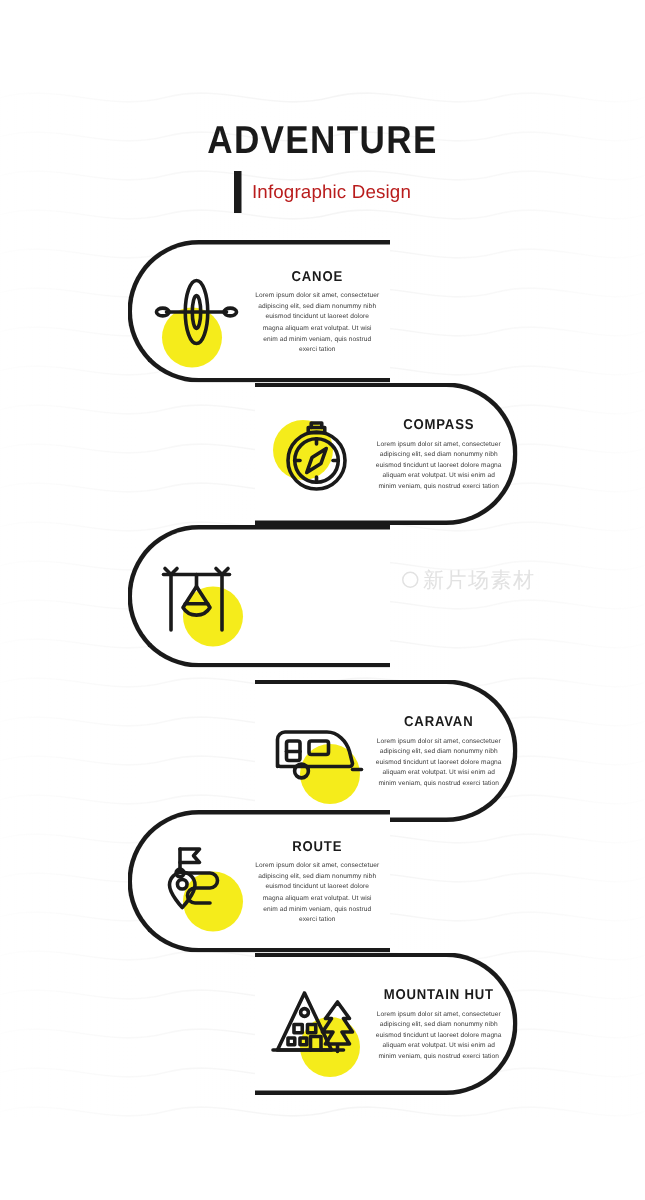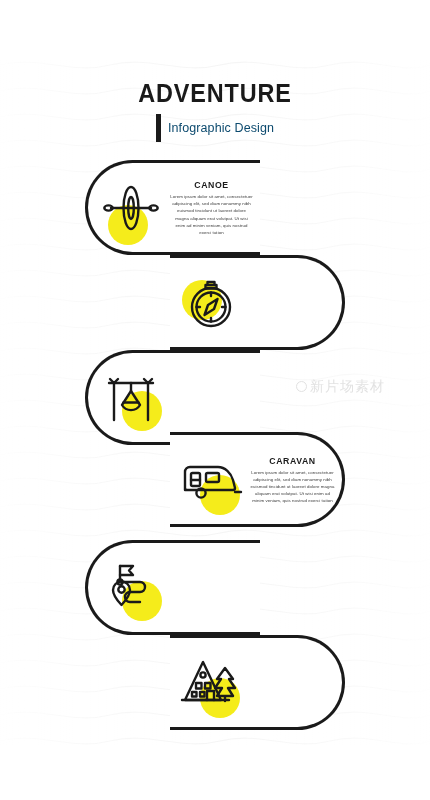--- a/index.html
+++ b/index.html
@@ -14,21 +14,21 @@
   #bg-texture{
     position:absolute;inset:0;
     z-index:0;
     opacity:.5;
     pointer-events:none;
   }
 
   
   #watermark{
     position:absolute;
-    left:296px;top:378px;
+    left:268px;top:378px;
     font-size:14px;
     color:#e2e2e2;
     letter-spacing:1px;
     z-index:1;
     white-space:nowrap;
     font-family:"DejaVu Sans", sans-serif;
     pointer-events:none;
   }
   #watermark .wm-circle{
     display:inline-block;width:11px;height:11px;
@@ -59,21 +59,21 @@
     margin-top:7px;
     gap:7px;
   }
   #subtitle-bar{
     width:5px;height:28px;background:#1a1a1a;flex:none;
   }
   #subtitle-lines{
     text-align:left;
     font-size:12.5px;
     line-height:1.22;
-    color:#0c4a6e;
+    color:#b91c1c;
     letter-spacing:.1px;
   }
 
   
   #chain{
     position:absolute;
     left:0;top:0;
     width:430px;height:800px;
     z-index:2;
   }
@@ -212,20 +212,24 @@
           <circle cx="30" cy="34" r="14.5"></circle>
           <path d="M24.5 12 h11 v3.5 h-11 z"></path>
           <path d="M26.5 12 v-3 h7 v3"></path>
           <path d="M36.5 26 L27 32 L23.5 42 L33 36 Z"></path>
           <line x1="30" y1="19.5" x2="30" y2="23"></line>
           <line x1="30" y1="45" x2="30" y2="48.5"></line>
           <line x1="15.5" y1="34" x2="19" y2="34"></line>
           <line x1="41" y1="34" x2="44.5" y2="34"></line>
         </svg>
       </div>
+      <div class="text-cell">
+        <div class="item-title">COMPASS</div>
+        <div class="item-body">Lorem ipsum dolor sit amet, consectetuer adipiscing elit, sed diam nonummy nibh euismod tincidunt ut laoreet dolore magna aliquam erat volutpat. Ut wisi enim ad minim veniam, quis nostrud exerci tation</div>
+      </div>
     </div>
   </div>
 
   <div class="row left" style="top:350px;">
     <div class="row-inner">
       <div class="icon-cell">
         <div class="icon-blob" style="left:28px;top:30px;"></div>
         <svg width="60" height="60" viewBox="0 0 60 60" fill="none" stroke="#1a1a1a" stroke-width="2.4" stroke-linecap="round" stroke-linejoin="round">
           <line x1="8" y1="15" x2="52" y2="15"></line>
           <line x1="13" y1="15" x2="13" y2="52"></line>
@@ -233,21 +237,21 @@
           <path d="M9 11 l4 4 l4 -4"></path>
           <path d="M43 11 l4 4 l4 -4"></path>
           <line x1="30" y1="15" x2="30" y2="23"></line>
           <path d="M30 23 L21 37 a10.5 10.5 0 0 0 18 0 Z"></path>
           <line x1="22.5" y1="34.5" x2="37.5" y2="34.5"></line>
         </svg>
       </div>
     </div>
   </div>
 
-  <div class="row right" style="top:432px;">
+  <div class="row right" style="top:453px;">
     <div class="row-inner">
       <div class="icon-cell">
         <div class="icon-blob" style="left:26px;top:32px;"></div>
         <svg width="64" height="56" viewBox="0 0 64 56" fill="none" stroke="#1a1a1a" stroke-width="2.4" stroke-linecap="round" stroke-linejoin="round">
           <path d="M6 38 V20 a5 5 0 0 1 5 -5 h28 c7 0 13 6 15 13 l2 8 a2 2 0 0 1 -2 2 H8 a2 2 0 0 1 -2 -2 Z"></path>
           <rect x="12" y="21" width="9" height="13" rx="1.5"></rect>
           <rect x="27" y="21" width="13" height="9" rx="1.5"></rect>
           <line x1="12" y1="28" x2="21" y2="28"></line>
           <circle cx="22" cy="41" r="4.6"></circle>
           <line x1="56" y1="40" x2="62" y2="40"></line>
@@ -265,20 +269,24 @@
       <div class="icon-cell">
         <div class="icon-blob" style="left:28px;top:30px;"></div>
         <svg width="62" height="60" viewBox="0 0 62 60" fill="none" stroke="#1a1a1a" stroke-width="2.4" stroke-linecap="round" stroke-linejoin="round">
           <path d="M20 8 v14"></path>
           <path d="M20 8 h13 l-4 4.5 l4 4.5 h-13"></path>
           <circle cx="20" cy="24" r="2.6"></circle>
           <path d="M13 32 a8.5 8.5 0 1 1 17 0 c0 6 -8.5 15 -8.5 15 S13 38 13 32 Z"></path>
           <circle cx="21.5" cy="31.5" r="3.2"></circle>
           <path d="M22 24 h18 a5 5 0 0 1 0 10 h-10 a5 5 0 0 0 0 10 h10"></path>
         </svg>
+      </div>
+      <div class="text-cell">
+        <div class="item-title">ROUTE</div>
+        <div class="item-body">Lorem ipsum dolor sit amet, consectetuer adipiscing elit, sed diam nonummy nibh euismod tincidunt ut laoreet dolore magna aliquam erat volutpat. Ut wisi enim ad minim veniam, quis nostrud exerci tation</div>
       </div>
     </div>
   </div>
 
   <div class="row right" style="top:635px;border-radius:0 48px 48px 0;">
     <div class="row-inner">
       <div class="icon-cell">
         <div class="icon-blob" style="left:26px;top:32px;"></div>
         <svg width="64" height="58" viewBox="0 0 64 58" fill="none" stroke="#1a1a1a" stroke-width="2.4" stroke-linecap="round" stroke-linejoin="round">
           <path d="M24 8 L6 46 h36 Z"></path>
@@ -286,16 +294,20 @@
           <circle cx="24" cy="21" r="2.6"></circle>
           <rect x="17" y="29" width="5.5" height="5.5"></rect>
           <rect x="26" y="29" width="5.5" height="5.5"></rect>
           <rect x="13" y="38" width="4.5" height="4.5"></rect>
           <rect x="21" y="38" width="4.5" height="4.5"></rect>
           <path d="M28 46 v-9 h7 v9"></path>
           <path d="M46 14 l-8 11 h4 l-6 9 h7 l-5 8 h16 l-5 -8 h7 l-6 -9 h4 Z"></path>
           <line x1="46" y1="43" x2="46" y2="47"></line>
         </svg>
       </div>
+      <div class="text-cell">
+        <div class="item-title">MOUNTAIN HUT</div>
+        <div class="item-body">Lorem ipsum dolor sit amet, consectetuer adipiscing elit, sed diam nonummy nibh euismod tincidunt ut laoreet dolore magna aliquam erat volutpat. Ut wisi enim ad minim veniam, quis nostrud exerci tation</div>
+      </div>
     </div>
   </div>
 
 </div>
 
 </body></html>

